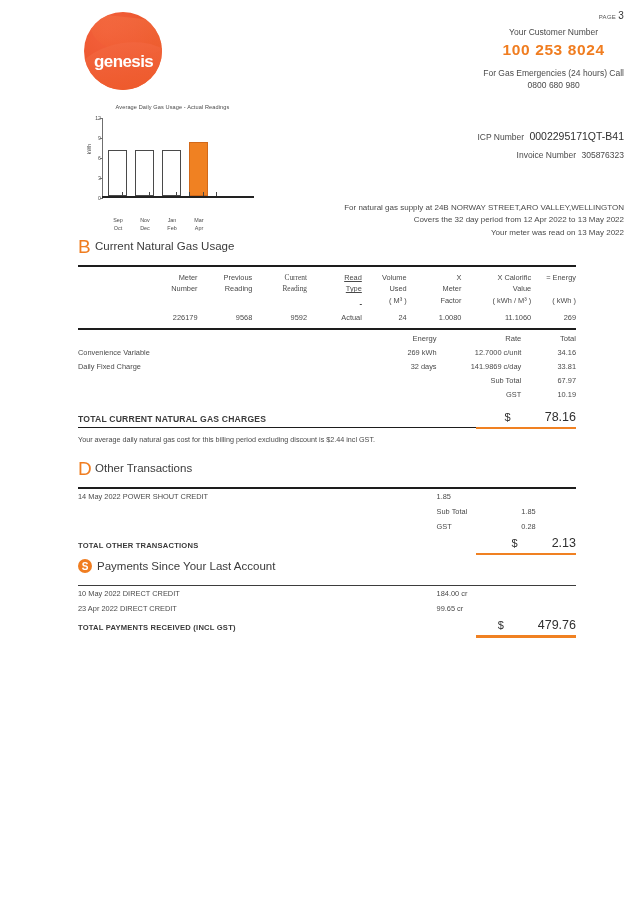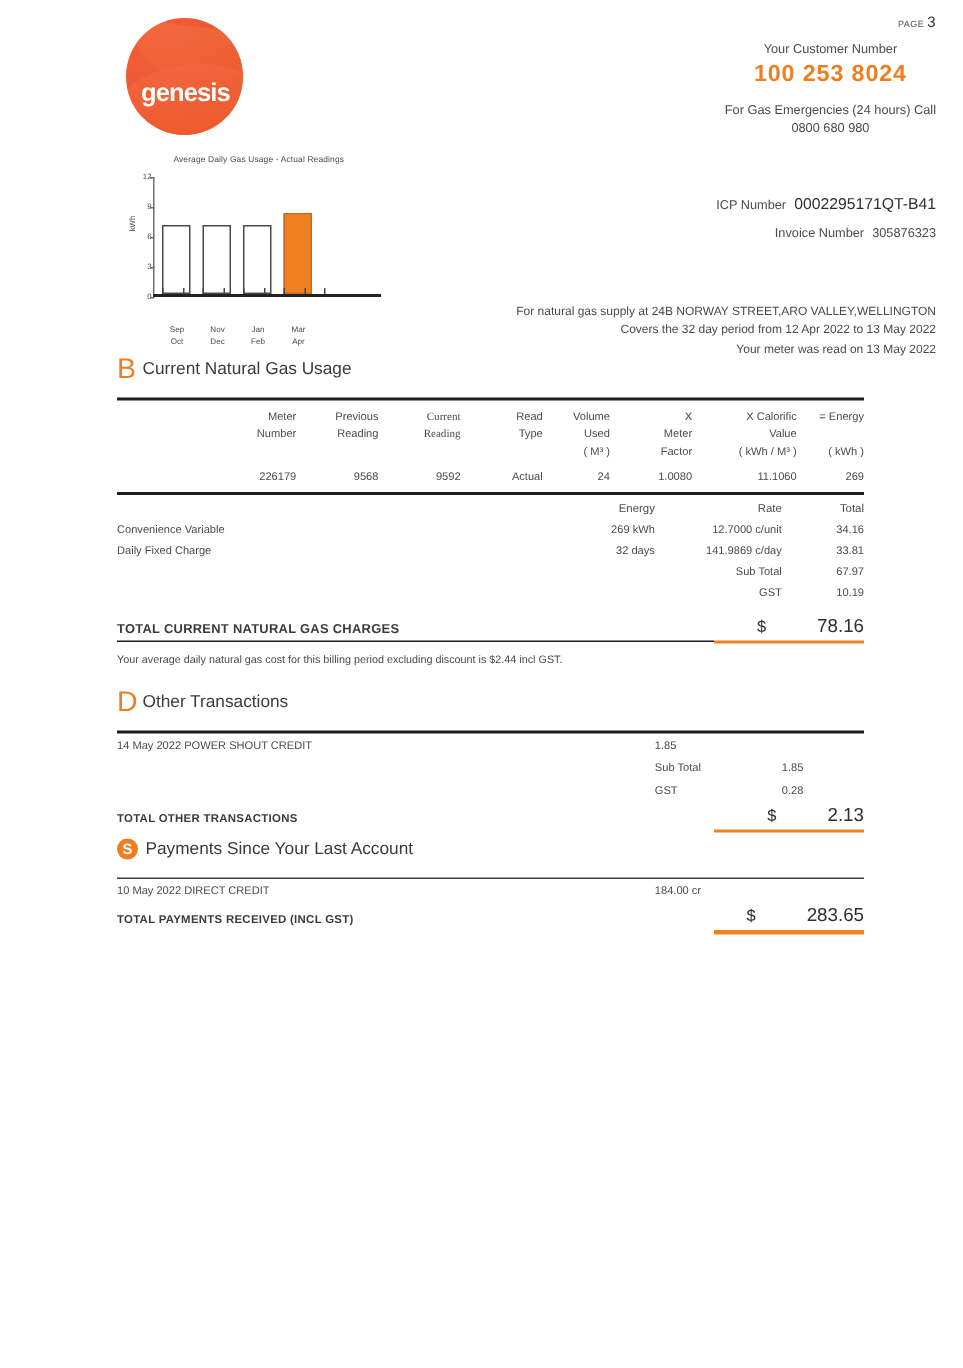--- a/index.html
+++ b/index.html
@@ -226,21 +226,21 @@
             <td style="width: 11%;">
               <div>Previous</div>
               <div>Reading</div>
               <div>&nbsp;</div>
             </td>
             <td style="width: 11%; font-family: Liberation Serif, serif;">
               <div>Current</div>
               <div>Reading</div>
               <div>&nbsp;</div>
             </td>
-            <td style="width: 11%;">
+            <td style="width: 11%; text-decoration: underline;">
               <div>Read</div>
               <div>Type</div>
               <div>&nbsp;</div>
             </td>
             <td style="width: 9%;">
               <div>Volume</div>
               <div>Used</div>
               <div>( M³ )</div>
             </td>
             <td style="width: 11%;">
@@ -376,28 +376,33 @@
     </div>
     <div class="rule-mid" style="margin-top:9px;"></div>
 
     <table>
       <tbody id="payment-rows">
           <tr class="txn">
             <td style="width:72%">10 May 2022 DIRECT CREDIT</td>
             <td class="r" style="width:17%">184.00 cr</td>
             <td style="width:11%"></td>
           </tr>
+          <tr class="txn">
+            <td style="width:72%">23 Apr 2022 DIRECT CREDIT</td>
+            <td class="r" style="width:17%">99.65 cr</td>
+            <td style="width:11%"></td>
+          </tr>
         </tbody>
     </table>
 
     <div class="total-row" style="padding-top:2px;">
       <div class="total-lbl" style="font-size:7.6px;">TOTAL PAYMENTS RECEIVED (INCL GST)</div>
       <div style="display:flex;align-items:baseline;gap:34px;">
         <div class="total-dollar">$</div>
-        <div class="total-amt">283.65</div>
+        <div class="total-amt">479.76</div>
       </div>
     </div>
     <div class="underline-row">
       <div style="flex:1;"></div>
       <div class="ul-orange"></div>
     </div>
   </div>
 
 </div>
 

